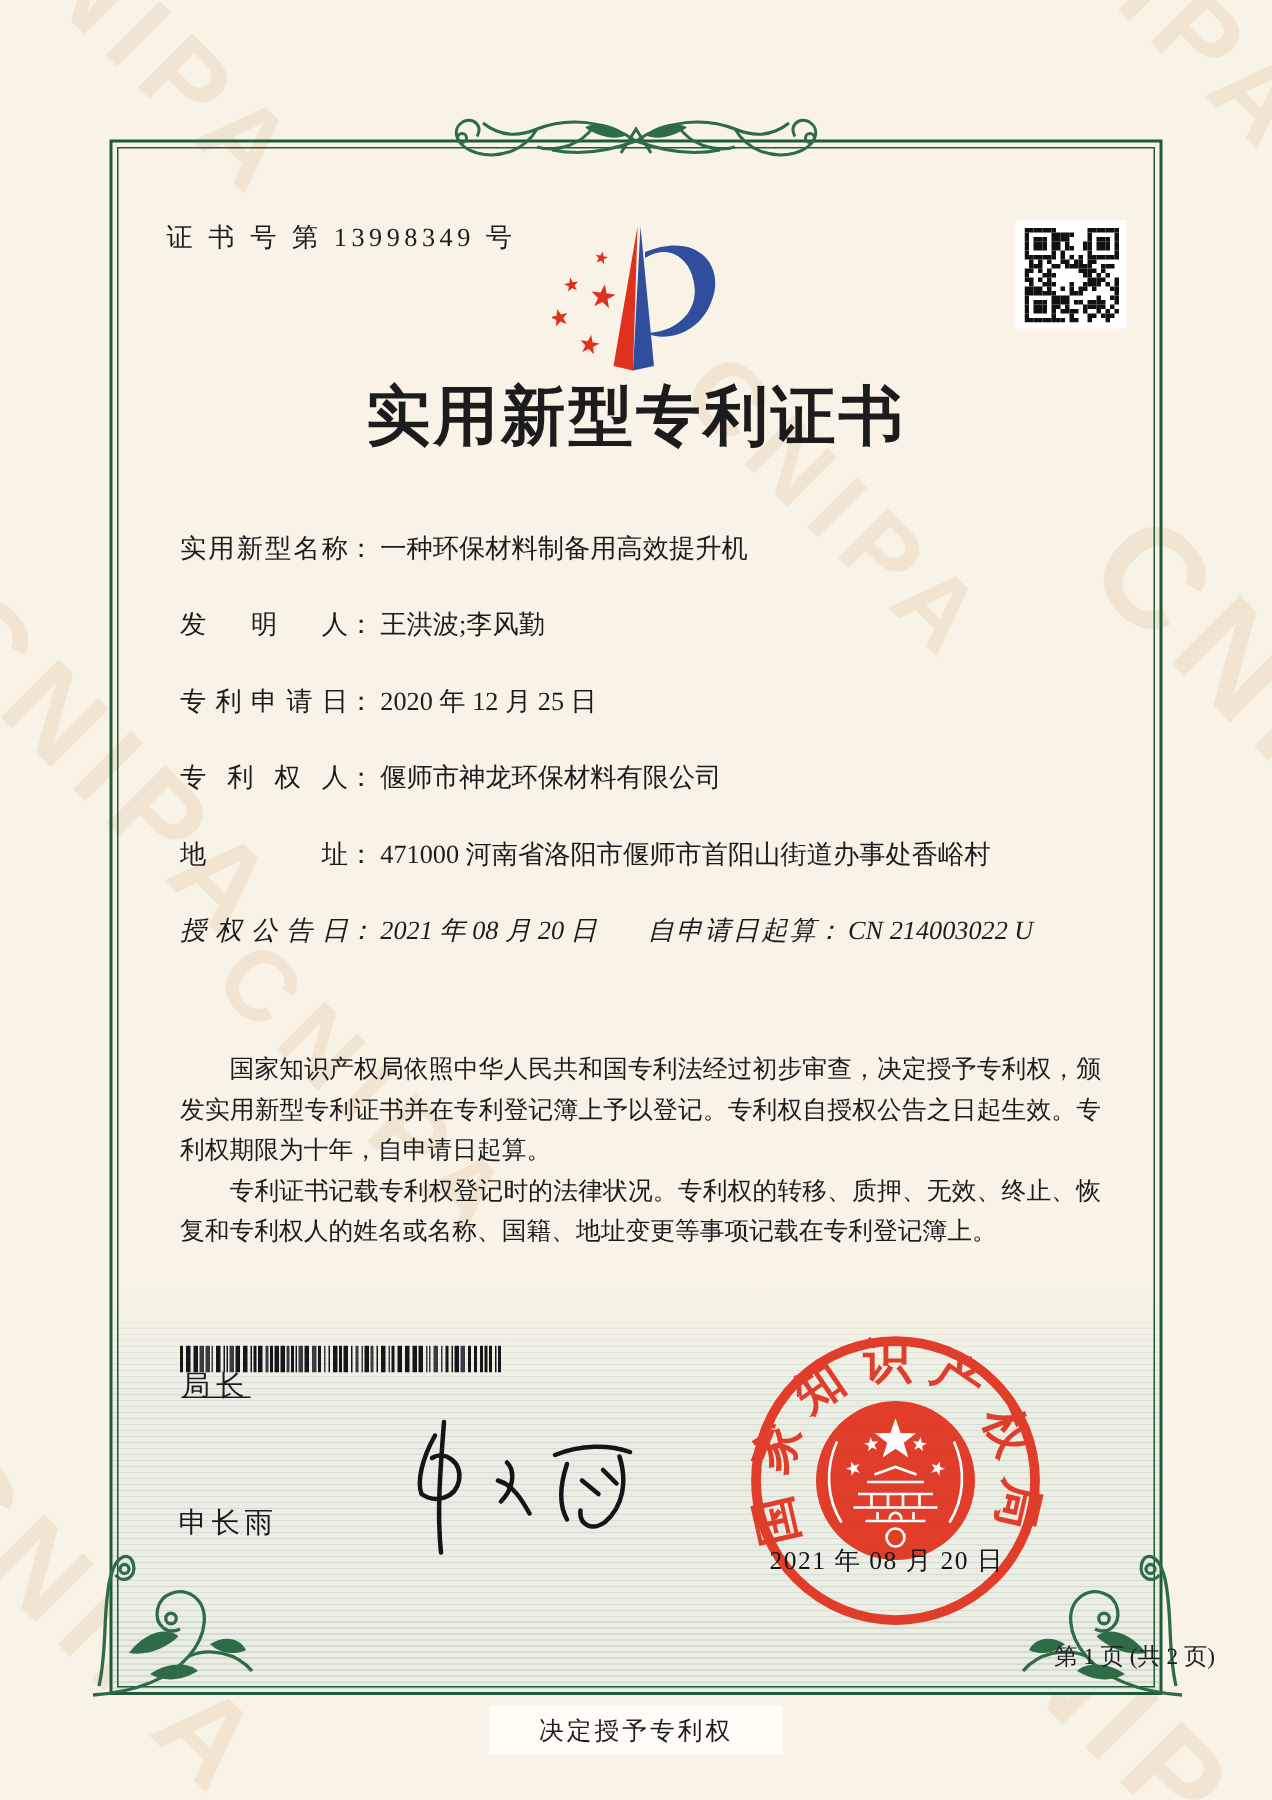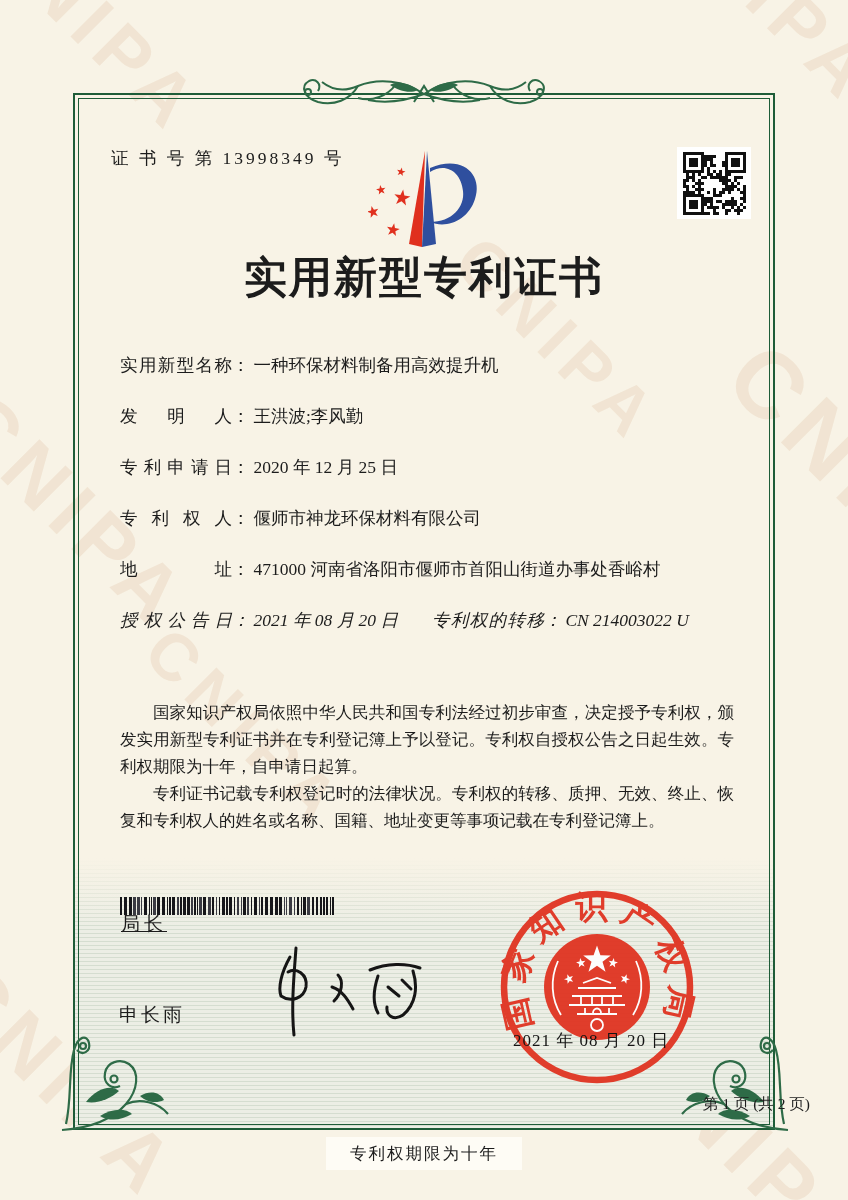--- a/index.html
+++ b/index.html
@@ -389,21 +389,21 @@
     <div class="title">实用新型专利证书</div>
 
     <div class="fields" id="field-rows">
         <div class="frow"><span class="flabel">实用新型名称</span><span class="fcolon">：</span><span>一种环保材料制备用高效提升机</span></div>
         <div class="frow"><span class="flabel">发明人</span><span class="fcolon">：</span><span>王洪波;李风勤</span></div>
         <div class="frow"><span class="flabel">专利申请日</span><span class="fcolon">：</span><span>2020 年 12 月 25 日</span></div>
         <div class="frow"><span class="flabel">专利权人</span><span class="fcolon">：</span><span>偃师市神龙环保材料有限公司</span></div>
         <div class="frow"><span class="flabel">地址</span><span class="fcolon">：</span><span>471000 河南省洛阳市偃师市首阳山街道办事处香峪村</span></div>
         <div class="frow grant-row">
           <span><span class="flabel">授权公告日</span><span class="fcolon">：</span><span>2021 年 08 月 20 日</span></span>
-          <span class="grant-right"><span class="flabel">专利权的转移</span><span class="fcolon">：</span><span>CN 214003022 U</span></span>
+          <span class="grant-right"><span class="flabel">自申请日起算</span><span class="fcolon">：</span><span>CN 214003022 U</span></span>
         </div>
       </div>
 
     <div class="body-text" id="body-paras">
         <p>国家知识产权局依照中华人民共和国专利法经过初步审查，决定授予专利权，颁发实用新型专利证书并在专利登记簿上予以登记。专利权自授权公告之日起生效。专利权期限为十年，自申请日起算。</p>
         <p>专利证书记载专利权登记时的法律状况。专利权的转移、质押、无效、终止、恢复和专利权人的姓名或名称、国籍、地址变更等事项记载在专利登记簿上。</p>
       </div>
 
     <svg class="barcode" id="barcode" width="218" height="18" viewBox="0 0 218 18">
         <rect x="0" y="0" width="2" height="18" fill="#16161a"></rect>
@@ -510,16 +510,16 @@
           <line x1="-20" y1="27" x2="20" y2="27"></line>
           <circle cy="38" r="6"></circle>
           <path d="M-36 28 C-46 12 -47 -8 -39 -26 M36 28 C46 12 47 -8 39 -26"></path>
         </g>
       </g>
     </svg>
     <div class="seal-date">2021 年 08 月 20 日</div>
 
     <div class="page-info">第 1 页 (共 2 页)</div>
 
-    <div class="footer-note">专利权期限为十年</div>
+    <div class="footer-note">决定授予专利权</div>
 
   </div>
 </div>
 
 </body></html>

